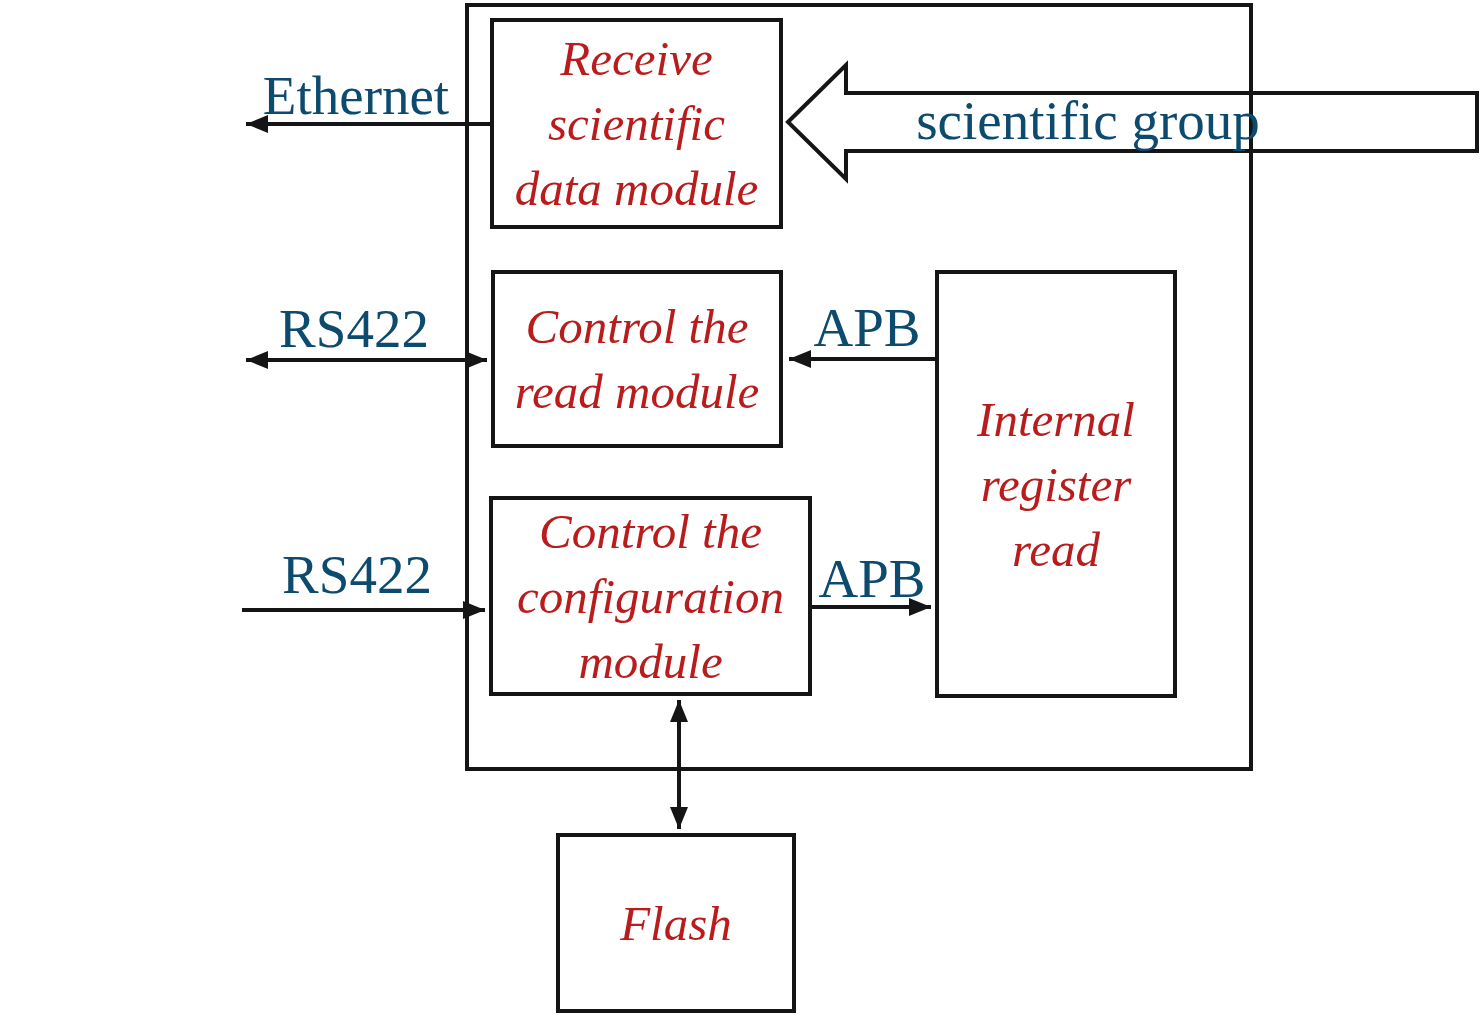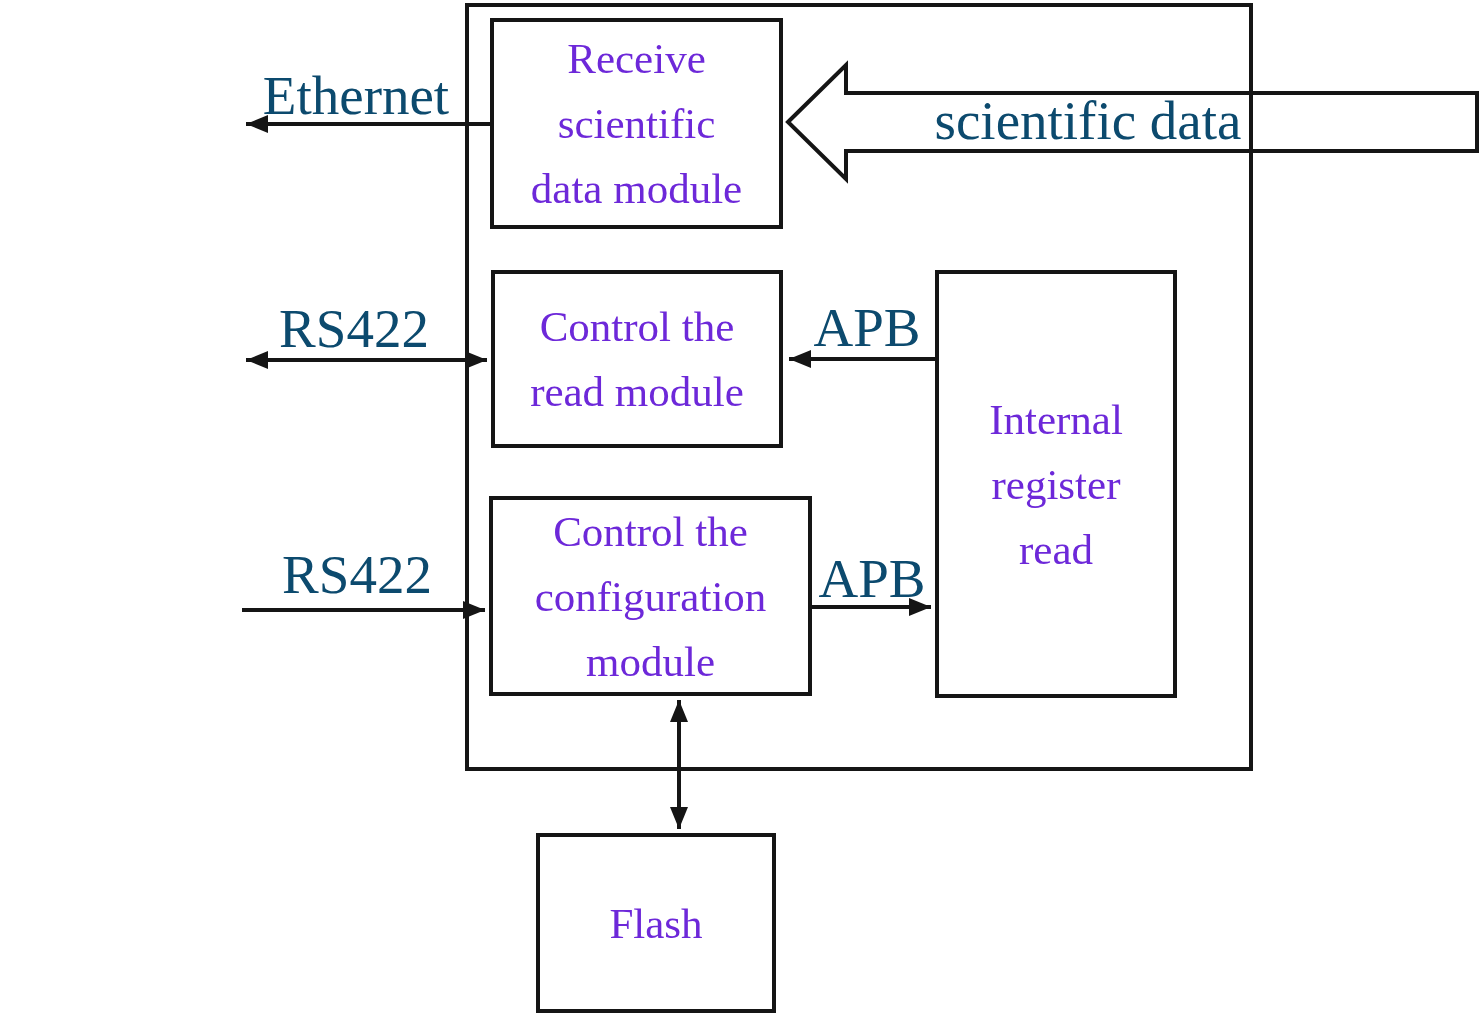--- a/index.html
+++ b/index.html
@@ -29,41 +29,42 @@
     background: transparent;
     box-sizing: border-box;
     display: flex;
     align-items: center;
     justify-content: center;
     z-index: 2;
   }
   .nlabel {
     white-space: pre-line;
     text-align: center;
-    font-size: 43px;
+    font-size: 49px;
     line-height: 65px;
-    color: #6d28d9;
+    color: #b91c1c;
+    font-style: italic;
   }
   .elabel {
     position: absolute;
     transform: translate(-50%, -50%);
     font-size: 55px;
     line-height: 60px;
     white-space: nowrap;
     color: #0c4a6e;
     z-index: 3;
   }
   
   #box-upper    { left: 2px;   top: 35px;  width: 240px; height: 664px; }
   #box-outer    { left: 465px; top: 3px;   width: 788px; height: 768px; }
   #box-receive  { left: 490px; top: 18px;  width: 293px; height: 211px; }
   #box-read     { left: 491px; top: 270px; width: 292px; height: 178px; }
   #box-config   { left: 489px; top: 496px; width: 323px; height: 200px; }
   #box-register { left: 935px; top: 270px; width: 242px; height: 428px; }
-  #box-flash    { left: 536px; top: 833px; width: 240px; height: 180px; }
+  #box-flash    { left: 556px; top: 833px; width: 240px; height: 180px; }
   
   #lbl-ethernet     { left: 356px;  top: 96px;  }
   #lbl-rs422-read   { left: 354px;  top: 329px; }
   #lbl-apb-read     { left: 867px;  top: 328px; }
   #lbl-rs422-config { left: 357px;  top: 575px; }
   #lbl-apb-config   { left: 872px;  top: 579px; }
   #lbl-scidata      { left: 1088px; top: 121px; }
 </style>
 </head>
 <body>
@@ -120,15 +121,15 @@
 
   <div class="box" id="box-flash">
     <span class="nlabel">Flash</span>
   </div>
 
   <div class="elabel" id="lbl-ethernet">Ethernet</div>
   <div class="elabel" id="lbl-rs422-read">RS422</div>
   <div class="elabel" id="lbl-apb-read">APB</div>
   <div class="elabel" id="lbl-rs422-config">RS422</div>
   <div class="elabel" id="lbl-apb-config">APB</div>
-  <div class="elabel" id="lbl-scidata">scientific data</div>
+  <div class="elabel" id="lbl-scidata">scientific group</div>
 
 </div>
 
 </body></html>

